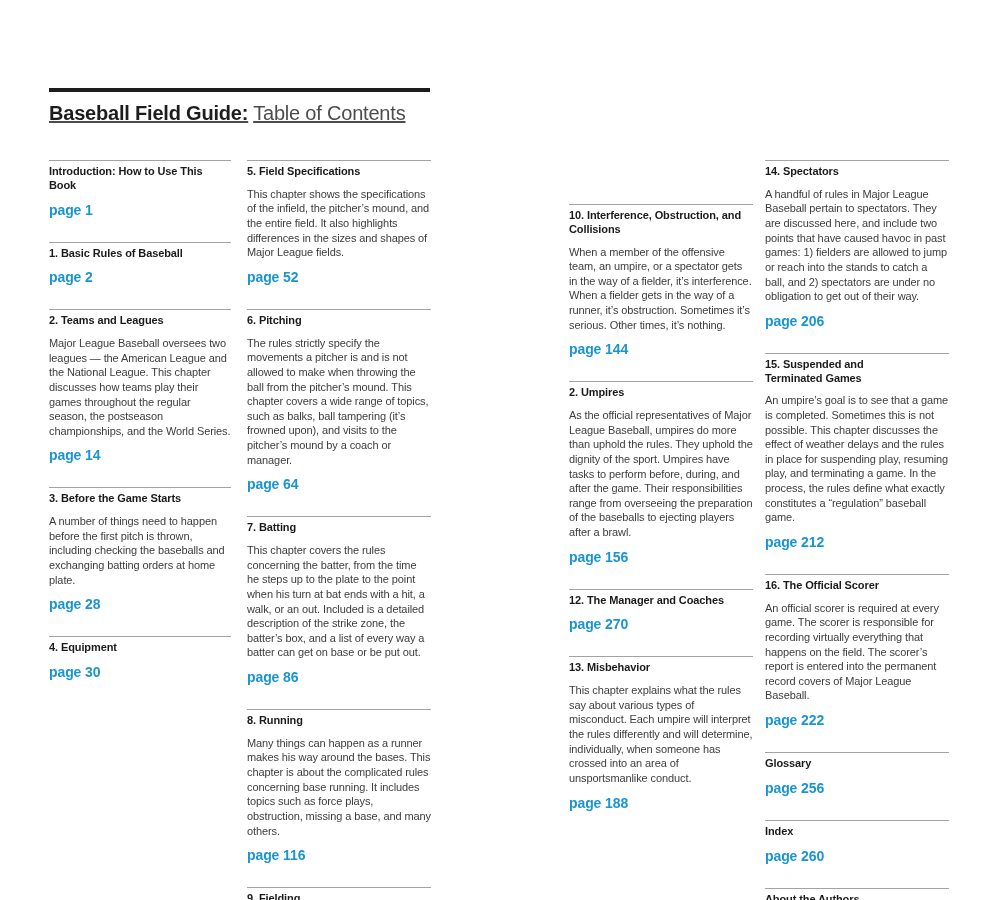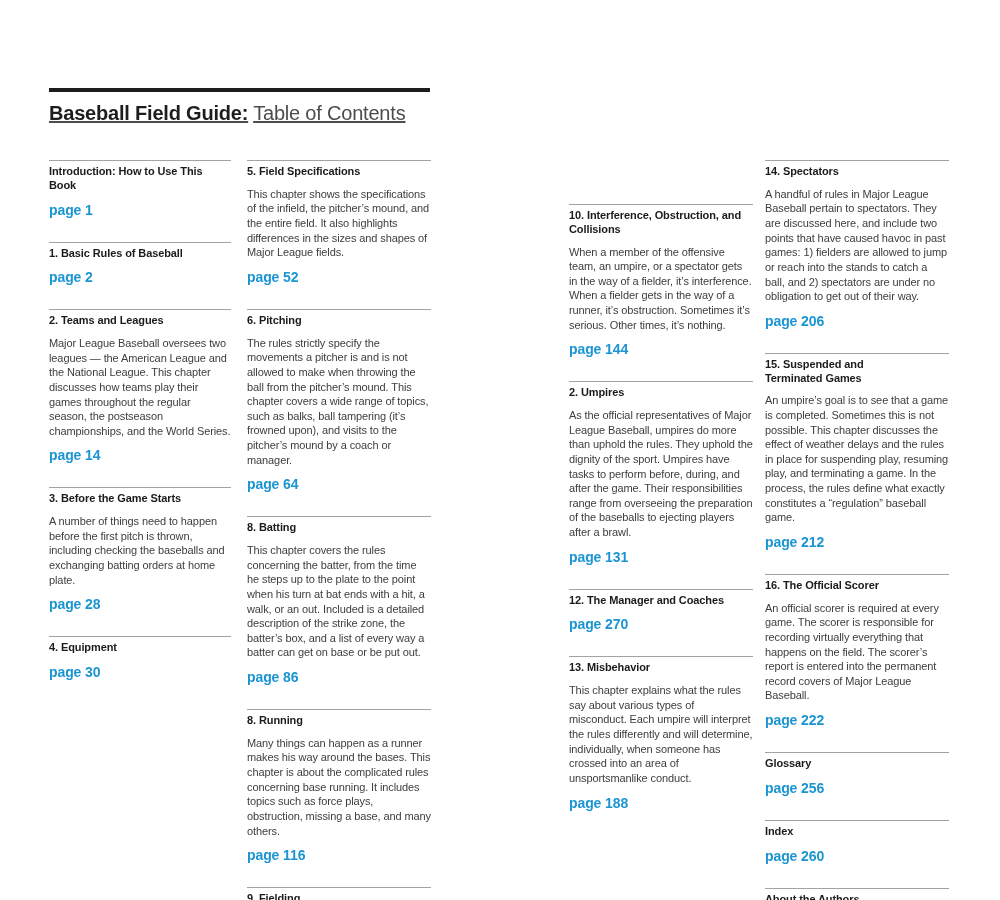--- a/index.html
+++ b/index.html
@@ -128,21 +128,21 @@
     <a class="page-link" href="#">page 52</a>
   </section>
 
   <section class="toc-section">
     <h3 class="sec-title">6. Pitching</h3>
     <p class="sec-body">The rules strictly specify the movements a pitcher is and is not allowed to make when throwing the ball from the pitcher’s mound. This chapter covers a wide range of topics, such as balks, ball tampering (it’s frowned upon), and visits to the pitcher’s mound by a coach or manager.</p>
     <a class="page-link" href="#">page 64</a>
   </section>
 
   <section class="toc-section">
-    <h3 class="sec-title">8. Batting</h3>
+    <h3 class="sec-title">7. Batting</h3>
     <p class="sec-body">This chapter covers the rules concerning the batter, from the time he steps up to the plate to the point when his turn at bat ends with a hit, a walk, or an out. Included is a detailed description of the strike zone, the batter’s box, and a list of every way a batter can get on base or be put out.</p>
     <a class="page-link" href="#">page 86</a>
   </section>
 
   <section class="toc-section">
     <h3 class="sec-title">8. Running</h3>
     <p class="sec-body">Many things can happen as a runner makes his way around the bases. This chapter is about the complicated rules concerning base running. It includes topics such as force plays, obstruction, missing a base, and many others.</p>
     <a class="page-link" href="#">page 116</a>
   </section>
 
@@ -154,21 +154,21 @@
       <div class="col col-3">
   <section class="toc-section">
     <h3 class="sec-title">10. Interference, Obstruction, and Collisions</h3>
     <p class="sec-body">When a member of the offensive team, an umpire, or a spectator gets in the way of a fielder, it’s interference. When a fielder gets in the way of a runner, it’s obstruction. Sometimes it’s serious. Other times, it’s nothing.</p>
     <a class="page-link" href="#">page 144</a>
   </section>
 
   <section class="toc-section">
     <h3 class="sec-title">2. Umpires</h3>
     <p class="sec-body">As the official representatives of Major League Baseball, umpires do more than uphold the rules. They uphold the dignity of the sport. Umpires have tasks to perform before, during, and after the game. Their responsibilities range from overseeing the preparation of the baseballs to ejecting players after a brawl.</p>
-    <a class="page-link" href="#">page 131</a>
+    <a class="page-link" href="#">page 156</a>
   </section>
 
   <section class="toc-section">
     <h3 class="sec-title">12. The Manager and Coaches</h3>
     <a class="page-link" href="#">page 270</a>
   </section>
 
   <section class="toc-section">
     <h3 class="sec-title">13. Misbehavior</h3>
     <p class="sec-body">This chapter explains what the rules say about various types of misconduct. Each umpire will interpret the rules differently and will determine, individually, when someone has crossed into an area of unsportsmanlike conduct.</p>

